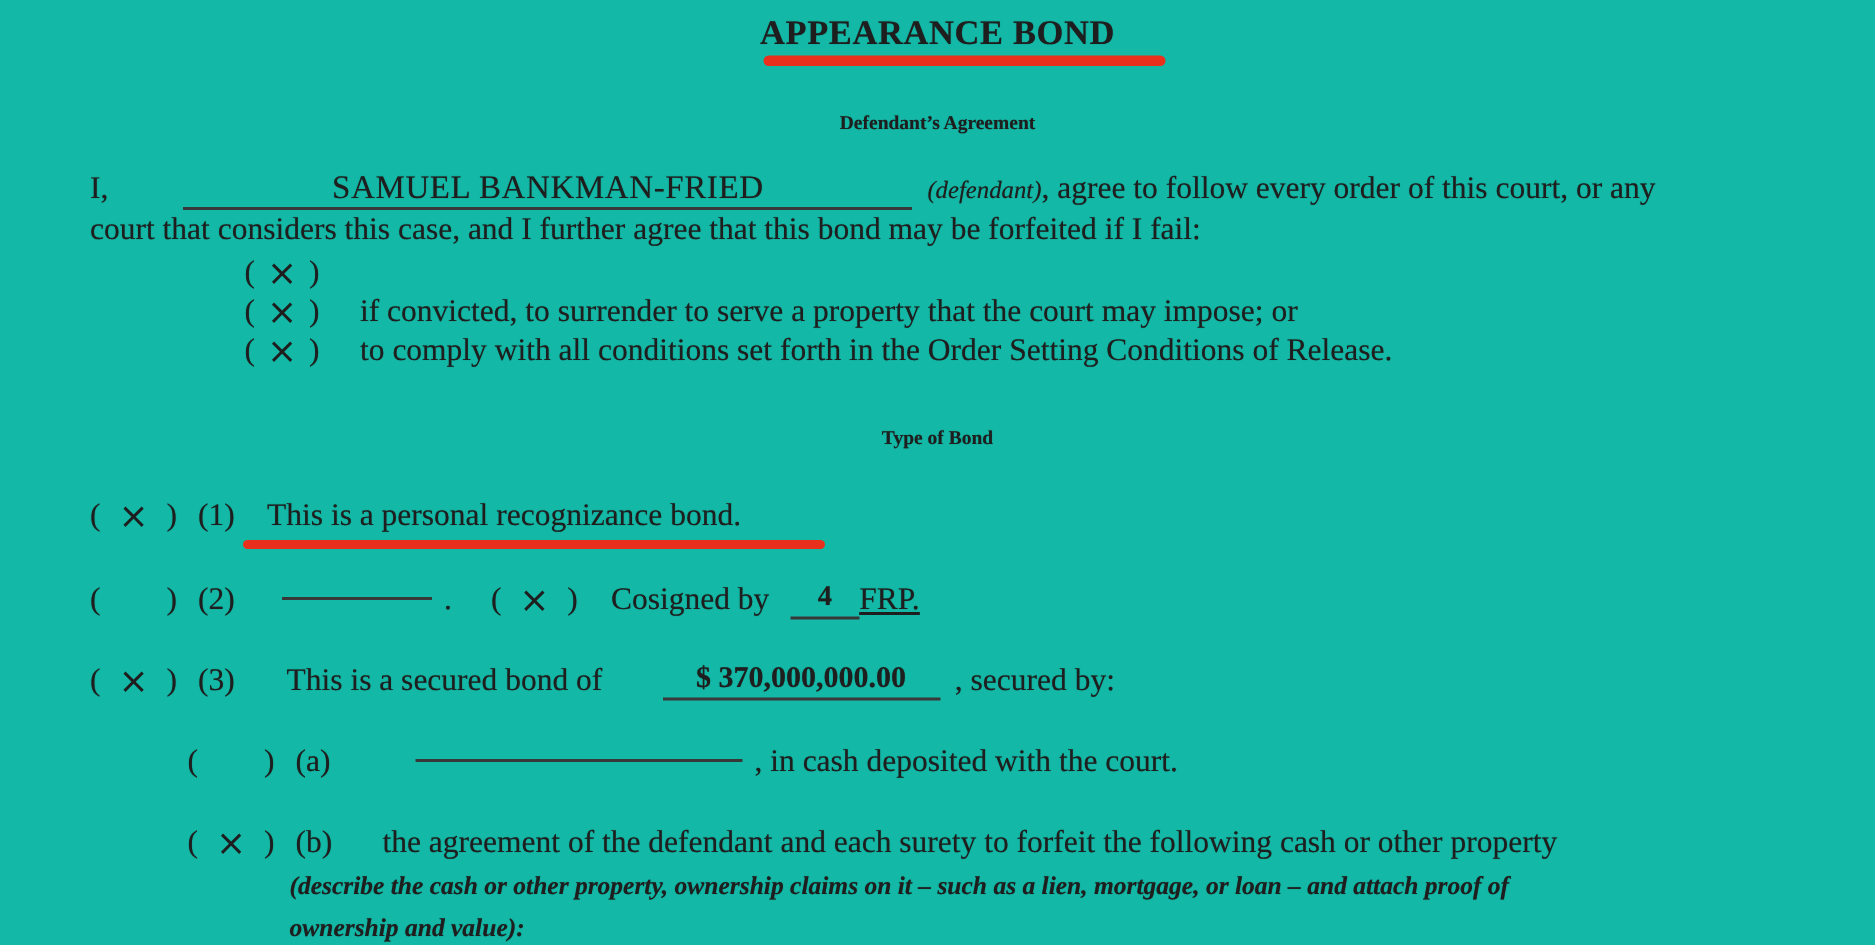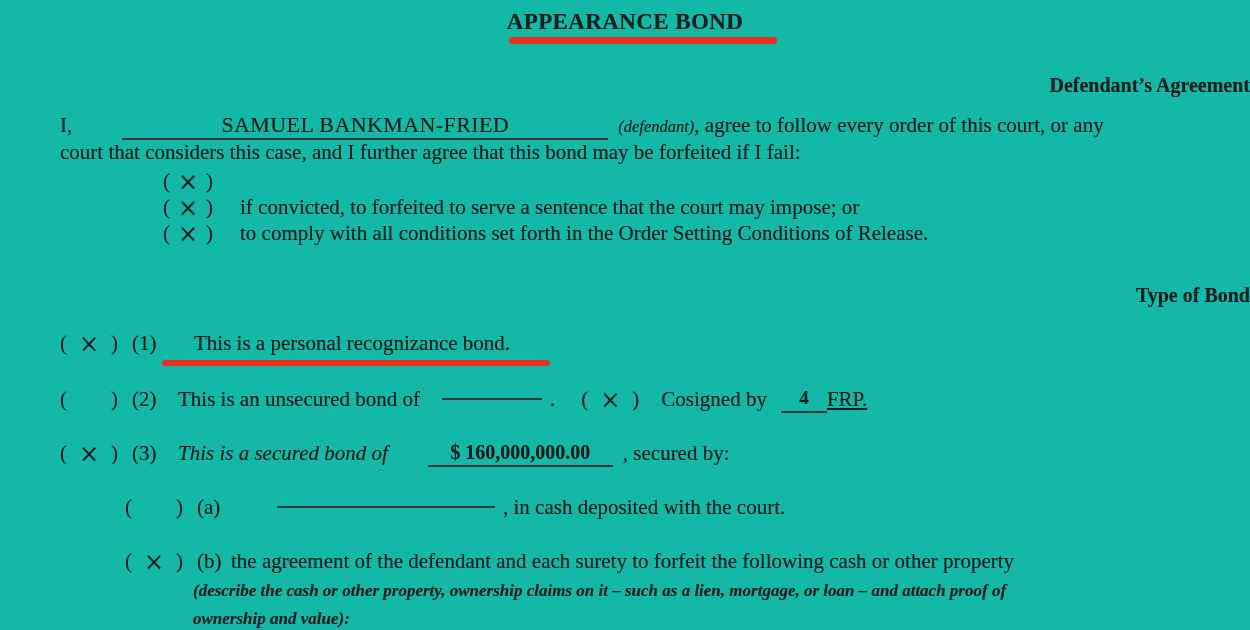--- a/index.html
+++ b/index.html
@@ -8,21 +8,21 @@
     width:1250px;height:630px;
     background:#14b8a6;
     font-family:"Liberation Serif","DejaVu Serif",serif;
     color:#1e1e1e;
     font-size:21px;
     overflow:hidden;
     text-shadow:0 0 0.6px rgba(30,30,30,0.55);
   }
   .centered{position:absolute;left:0;right:0;text-align:center;white-space:nowrap;}
   .doc-title{top:9px;font-weight:bold;font-size:23px;letter-spacing:0.4px;}
-  .h2{font-weight:bold;font-size:20px;text-align:right;}
+  .h2{font-weight:bold;font-size:13px;}
   .agreement-h{top:74px;}
   .type-h{top:284px;}
   .redline{position:absolute;border-radius:4px;}
   .redline.title-line{left:509px;top:37px;width:268px;height:7px;}
   .redline.recog-line{left:162px;top:360px;width:388px;height:6px;}
   .line{position:absolute;white-space:nowrap;line-height:26px;}
   .intro1{left:60px;top:112px;}
   .intro2{left:60px;top:139px;}
   .name-blank{
     display:inline-block;width:486px;margin-left:50px;
@@ -37,28 +37,28 @@
   .cb .mk{
     font-family:"DejaVu Sans",sans-serif;
     font-size:24px;line-height:20px;
     transform:translateY(1px);
     text-shadow:none;
   }
   .brow{position:absolute;display:flex;align-items:center;white-space:nowrap;line-height:26px;}
   .brow .cb{width:58px;margin-right:14px;}
   .num{width:34px;flex:none;}
   .r1{left:60px;top:330px;}
-  .r1 .txt{margin-left:28px;}
+  .r1 .txt{margin-left:12px;}
   .r2{left:60px;top:385px;}
   .r2 .txt{margin-left:12px;}
   .r3{left:60px;top:439px;}
-  .r3 .txt{margin-left:12px;font-style:italic;}
+  .r3 .txt{margin-left:25px;}
   .ra{left:125px;top:494px;}
   .rb{left:125px;top:548px;}
-  .rb .txt{}
+  .rb .txt{margin-left:24px;}
   .blank{display:inline-block;border-bottom:2px solid #383838;vertical-align:-5px;flex:none;}
   .blank.unsec{width:100px;margin-left:22px;}
   .blank.casha{width:218px;margin-left:46px;}
   .period{margin-left:8px;}
   .r2 .cb.cosign{margin-left:26px;margin-right:0;}
   .cosign-label{margin-left:22px;}
   .cosign-val{
     display:inline-block;width:46px;margin-left:14px;
     border-bottom:2px solid #383838;text-align:center;
     font-weight:bold;font-size:19px;
@@ -101,21 +101,21 @@
           <span class="mk">×</span>
           <span class="pn">)</span>
         </span>
     </div>
     <div class="agrow">
       <span class="cb">
           <span class="pn">(</span>
           <span class="mk">×</span>
           <span class="pn">)</span>
         </span>
-      <span class="txt">if convicted, to forfeited to serve a sentence that the court may impose; or</span>
+      <span class="txt">if convicted, to surrender to serve a property that the court may impose; or</span>
     </div>
     <div class="agrow">
       <span class="cb">
           <span class="pn">(</span>
           <span class="mk">×</span>
           <span class="pn">)</span>
         </span>
       <span class="txt">to comply with all conditions set forth in the Order Setting Conditions of Release.</span>
     </div>
   </div>
@@ -133,42 +133,41 @@
   </div>
   <div class="redline recog-line" style="background: rgb(233, 48, 28);"></div>
 
   <div class="brow r2">
     <span class="cb">
         <span class="pn">(</span>
         <span class="mk"></span>
         <span class="pn">)</span>
       </span>
     <span class="num">(2)</span>
-    <span class="txt">This is an unsecured bond of</span>
     <span class="blank unsec"></span>
     <span class="period">.</span>
     <span class="cb cosign">
         <span class="pn">(</span>
         <span class="mk">×</span>
         <span class="pn">)</span>
       </span>
     <span class="cosign-label">Cosigned by</span>
     <span class="cosign-val">4</span>
     <span class="cosign-tail">FRP.</span>
   </div>
 
   <div class="brow r3">
     <span class="cb">
         <span class="pn">(</span>
         <span class="mk">×</span>
         <span class="pn">)</span>
       </span>
     <span class="num">(3)</span>
     <span class="txt">This is a secured bond of</span>
-    <span class="amount">$ 160,000,000.00</span>
+    <span class="amount">$ 370,000,000.00</span>
     <span class="tail">, secured by:</span>
   </div>
 
   <div class="brow ra">
     <span class="cb">
         <span class="pn">(</span>
         <span class="mk"></span>
         <span class="pn">)</span>
       </span>
     <span class="num">(a)</span>

